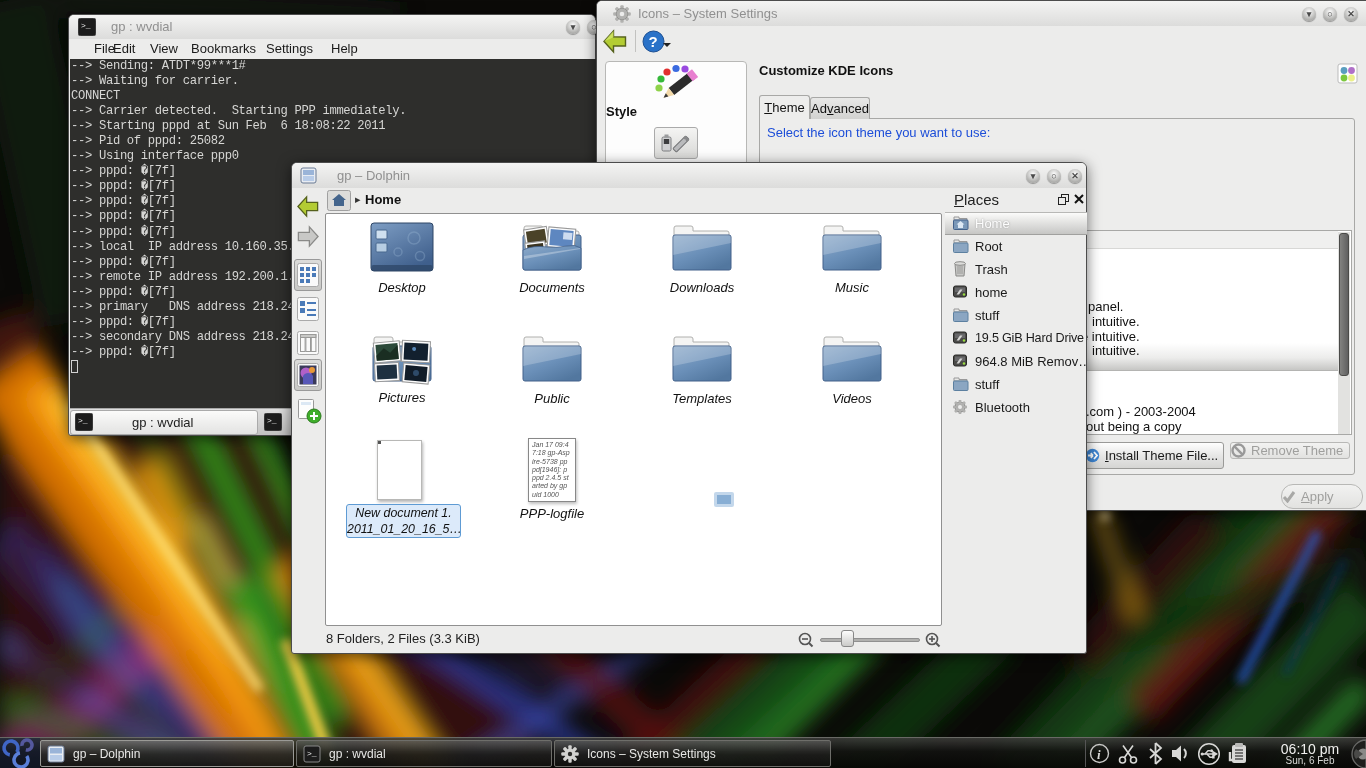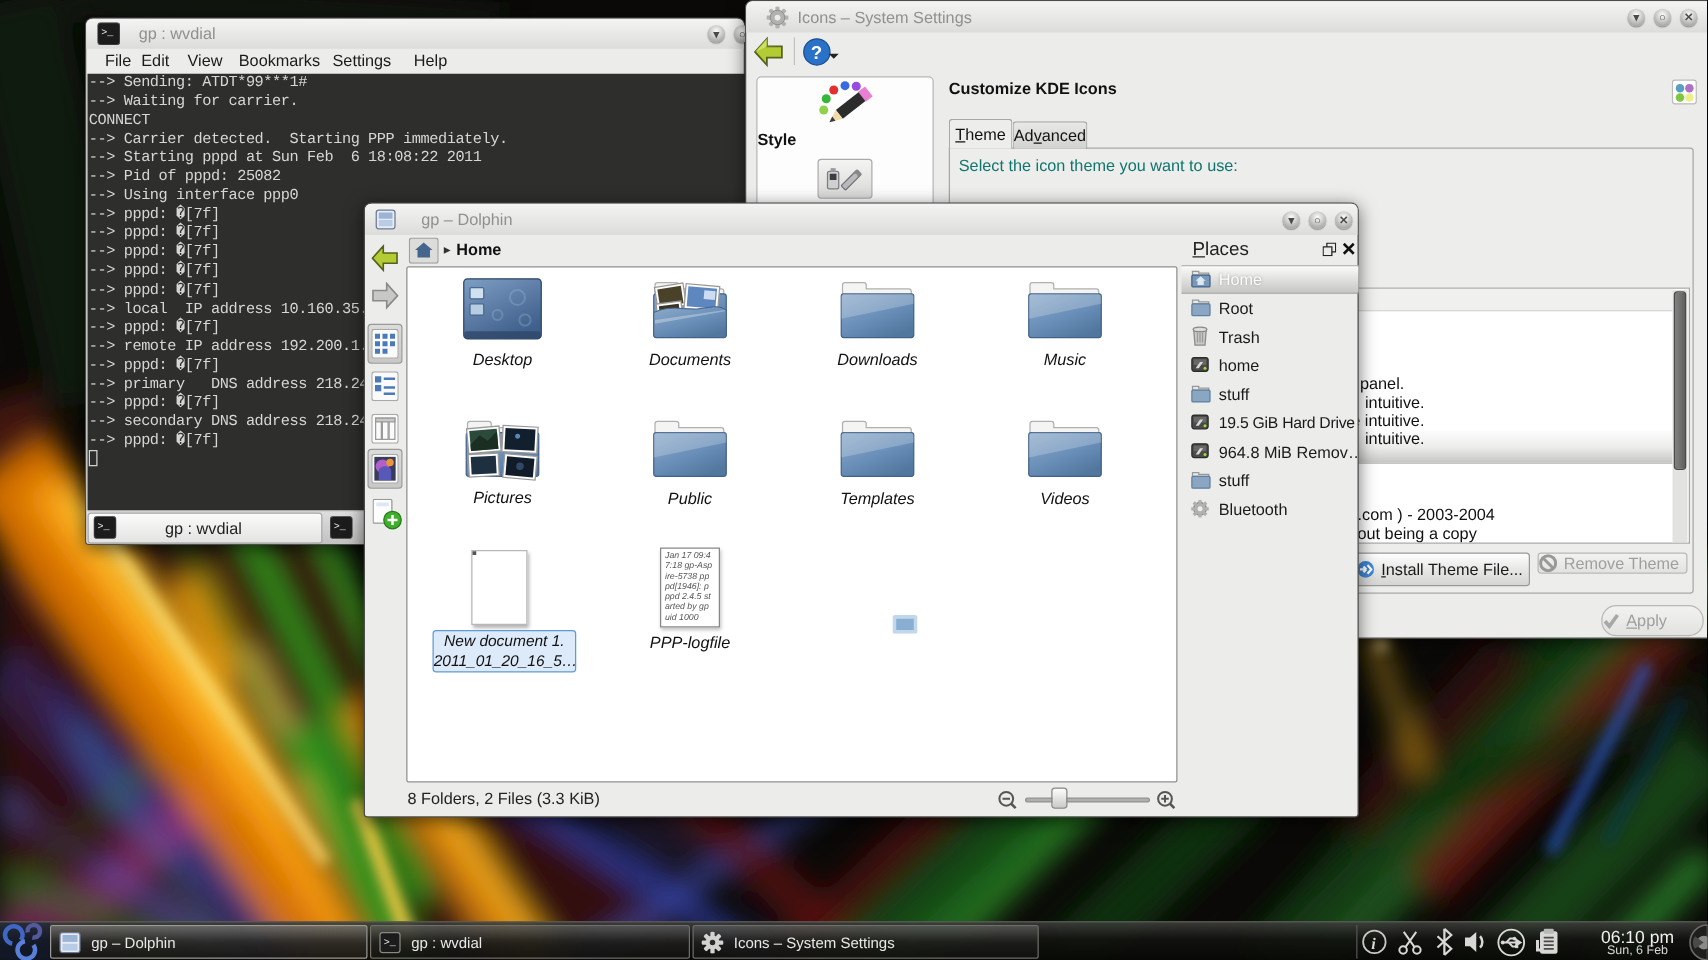--- a/index.html
+++ b/index.html
@@ -117,21 +117,21 @@
       </div>
       <div class="tb">
         <span>✕</span>
       </div>
     </div>
   <svg class="abs" style="left:9px;top:3px" width="18" height="18">
       <rect x="0" y="0" width="18" height="18" rx="3" fill="#1c1c1c" stroke="#555"></rect>
       <text x="3" y="10" font-size="8" fill="#eee" font-family="Liberation Mono">&gt;_</text>
     </svg>
   <div class="menu">
-    <span style="left:14px;">File</span>
+    <span style="left:24px;">File</span>
       <span style="left:43px;">Edit</span>
       <span style="left:80px;">View</span>
       <span style="left:121px;">Bookmarks</span>
       <span style="left:196px;">Settings</span>
       <span style="left:261px;">Help</span>
   </div>
   <div id="termtxt">--&gt; Sending: ATDT*99***1#
 --&gt; Waiting for carrier.
 CONNECT
 --&gt; Carrier detected.  Starting PPP immediately.
@@ -240,22 +240,22 @@
   <svg class="abs" style="left:740px;top:62px" width="21" height="21">
       <rect x="1" y="1" width="19" height="19" rx="2" fill="#fff" stroke="#bbb"></rect>
       <circle cx="7" cy="7.5" r="3.4" fill="#5a9ec0"></circle>
       <circle cx="14.5" cy="7.5" r="3.4" fill="#b070c8"></circle>
       <circle cx="7" cy="15" r="3.4" fill="#7cc83f"></circle>
       <circle cx="14.5" cy="15" r="3.4" fill="#ecf08a"></circle>
     </svg>
 
   <div class="abs" style="left:162px;top:117px;width:596px;height:357px;background:#ededec;border:1px solid #a8a8a6;border-radius:0 3px 3px 3px;"></div>
   <div class="abs" style="left:162px;top:94px;width:51px;height:24px;background:#ededec;border:1px solid #a8a8a6;border-bottom:none;border-radius:3px 3px 0 0;font-size:13px;color:#111;text-align:center;line-height:23px;"><u>T</u>heme</div>
-  <div class="abs" style="left:213px;top:96px;width:60px;height:22px;background:linear-gradient(#e8e8e7,#d2d2d0);border:1px solid #a8a8a6;border-bottom:none;border-radius:3px 3px 0 0;font-size:13px;color:#111;text-align:left;line-height:21px;">Ad<u>v</u>anced</div>
-  <div class="abs" style="left:170px;top:124px;font-size:13px;color:#0f766e;">Select the icon theme you want to use:</div>
+  <div class="abs" style="left:213px;top:96px;width:60px;height:22px;background:linear-gradient(#e8e8e7,#d2d2d0);border:1px solid #a8a8a6;border-bottom:none;border-radius:3px 3px 0 0;font-size:13px;color:#111;text-align:center;line-height:21px;">Ad<u>v</u>anced</div>
+  <div class="abs" style="left:170px;top:124px;font-size:13px;color:#1d4ed8;">Select the icon theme you want to use:</div>
 
   <div class="abs" style="left:170px;top:229px;width:585px;height:205px;background:#fff;border:1px solid #a8a8a6;overflow:hidden;">
     <div class="abs" style="left:0;top:0;width:570px;height:18px;background:#f0f0ef;border-bottom:1px solid #d8d8d6;"></div>
     <div class="abs" style="left:0;top:112px;width:570px;height:28px;background:linear-gradient(#ffffff,#ececeb 55%,#c6c6c4);border-bottom:1px solid #b4b4b2;"></div>
     <div class="abs" style="left:320px;top:68px;font-size:13px;color:#111;white-space:nowrap;">panel.</div>
     <div class="abs" style="left:324px;top:83px;font-size:13px;color:#111;white-space:nowrap;">intuitive.</div>
     <div class="abs" style="left:313px;top:98px;font-size:13px;color:#111;white-space:nowrap;">e intuitive.</div>
     <div class="abs" style="left:324px;top:112px;font-size:13px;color:#111;white-space:nowrap;">intuitive.</div>
     <div class="abs" style="left:318px;top:173px;font-size:13px;color:#111;white-space:nowrap;">.com ) - 2003-2004</div>
     <div class="abs" style="left:318px;top:188px;font-size:13px;color:#111;white-space:nowrap;">out being a copy</div>

